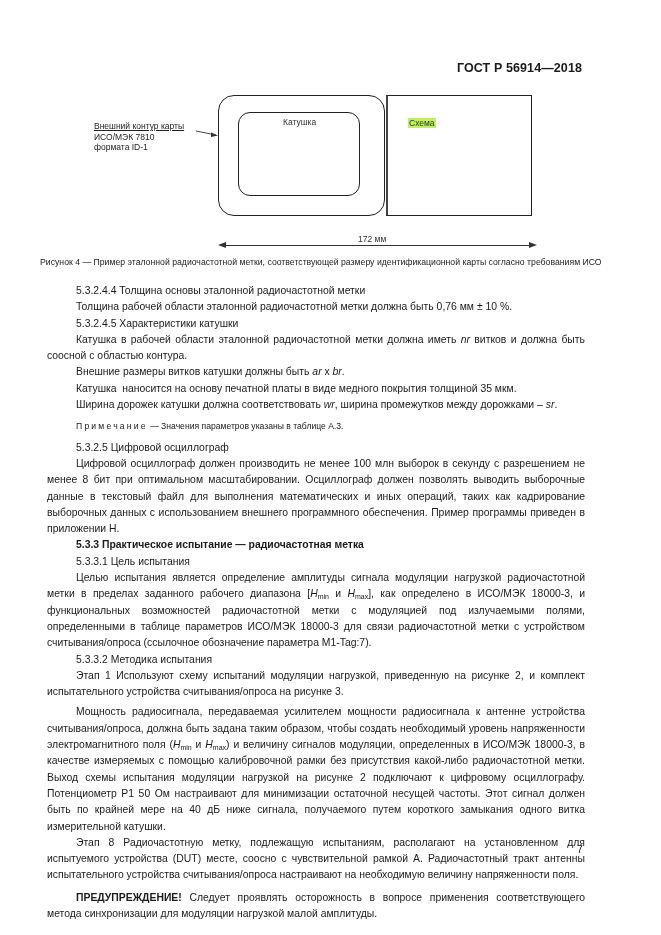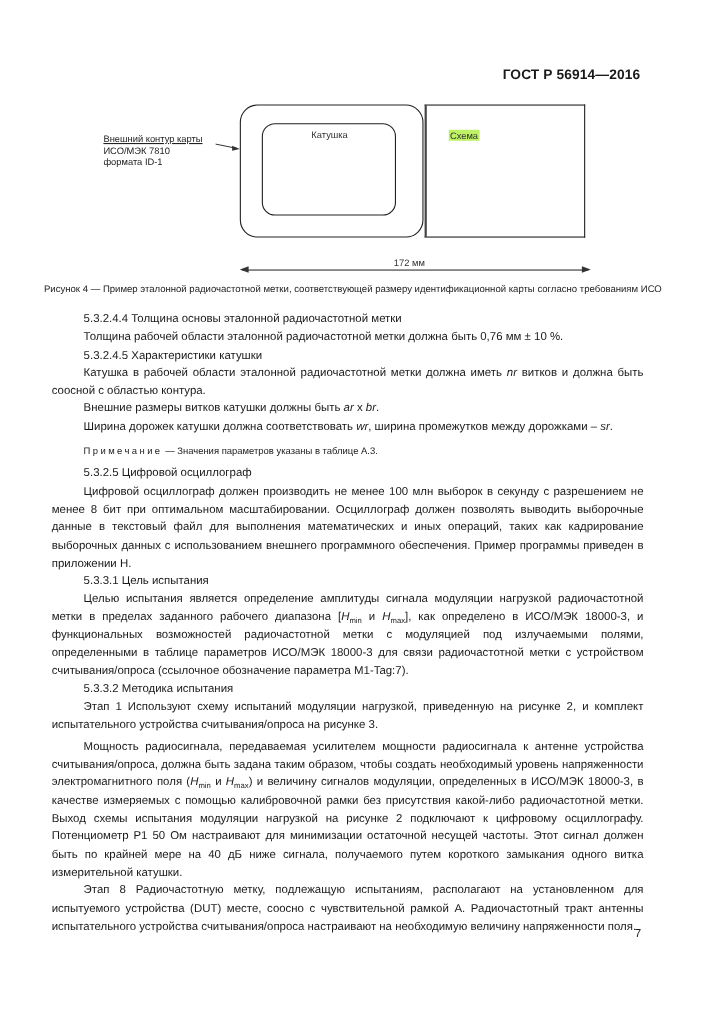--- a/index.html
+++ b/index.html
@@ -28,21 +28,21 @@
   .note { margin: 5px 0 5px 0; text-indent: 29px; font-size: 8.6px; }
   .spaced { letter-spacing: 2.2px; }
   .bold { font-weight: bold; }
   sub { font-size: 7px; vertical-align: -2px; line-height: 0; }
   i { font-style: italic; }
   .page-num { position: absolute; left: 577px; top: 843px; font-size: 10.5px; }
 </style>
 </head>
 <body>
 
-<div class="header">ГОСТ Р 56914—2016</div>
+<div class="header">ГОСТ Р 56914—2018</div>
 
 <div class="figure">
   <div class="fig-label" style="left:94px; top:121px;">
     <div style="text-decoration: underline;">Внешний контур карты</div>
     <div>ИСО/МЭК 7810</div>
     <div>формата ID-1</div>
   </div>
   <svg style="position:absolute;left:0;top:0" width="661" height="260">
     <line x1="196" y1="131" x2="216" y2="135" stroke="#333" stroke-width="0.9"></line>
     <polygon points="218,135.5 211,132.5 211,137" fill="#333"></polygon>
@@ -57,25 +57,28 @@
 </div>
 
 <div class="caption">Рисунок 4 — Пример эталонной радиочастотной метки, соответствующей размеру идентификационной карты согласно требованиям ИСО</div>
 
 <div class="body-text">
   <p class="p h">5.3.2.4.4 Толщина основы эталонной радиочастотной метки</p>
   <p class="p">Толщина рабочей области эталонной радиочастотной метки должна быть 0,76 мм ± 10 %.</p>
   <p class="p h">5.3.2.4.5 Характеристики катушки</p>
   <p class="p"><span>Катушка в рабочей области эталонной радиочастотной метки должна иметь </span><i>nr</i><span> витков и должна быть соосной с областью контура.</span></p>
   <p class="p"><span>Внешние размеры витков катушки должны быть </span><i>ar</i><span> x </span><i>br</i><span>.</span></p>
+  <p class="p" style="white-space:pre-wrap">Катушка  наносится на основу печатной платы в виде медного покрытия толщиной 35 мкм.</p>
   <p class="p"><span>Ширина дорожек катушки должна соответствовать </span><i>wr</i><span>, ширина промежутков между дорожками – </span><i>sr</i><span>.</span></p>
   <p class="p note"><span class="spaced">Примечание</span><span> — Значения параметров указаны в таблице А.3.</span></p>
   <p class="p h">5.3.2.5 Цифровой осциллограф</p>
   <p class="p">Цифровой осциллограф должен производить не менее 100 млн выборок в секунду с разрешением не менее 8 бит при оптимальном масштабировании. Осциллограф должен позволять выводить выборочные данные в текстовый файл для выполнения математических и иных операций, таких как кадрирование выборочных данных с использованием внешнего программного обеспечения. Пример программы приведен в приложении Н.</p>
+  <p class="p h bold">5.3.3 Практическое испытание — радиочастотная метка</p>
   <p class="p h">5.3.3.1 Цель испытания</p>
   <p class="p"><span>Целью испытания является определение амплитуды сигнала модуляции нагрузкой радиочастотной метки в пределах заданного рабочего диапазона [</span><i>H</i><sub>min</sub><span> и </span><i>H</i><sub>max</sub><span>], как определено в ИСО/МЭК 18000-3, и функциональных возможностей радиочастотной метки с модуляцией под излучаемыми полями, определенными в таблице параметров ИСО/МЭК 18000-3 для связи радиочастотной метки с устройством считывания/опроса (ссылочное обозначение параметра M1-Tag:7).</span></p>
   <p class="p h">5.3.3.2 Методика испытания</p>
   <p class="p">Этап 1 Используют схему испытаний модуляции нагрузкой, приведенную на рисунке 2, и комплект испытательного устройства считывания/опроса на рисунке 3.</p>
   <p class="p gap"><span>Мощность радиосигнала, передаваемая усилителем мощности радиосигнала к антенне устройства считывания/опроса, должна быть задана таким образом, чтобы создать необходимый уровень напряженности электромагнитного поля (</span><i>H</i><sub>min</sub><span> и </span><i>H</i><sub>max</sub><span>) и величину сигналов модуляции, определенных в ИСО/МЭК 18000-3, в качестве измеряемых с помощью калибровочной рамки без присутствия какой-либо радиочастотной метки. Выход схемы испытания модуляции нагрузкой на рисунке 2 подключают к цифровому осциллографу. Потенциометр P1 50 Ом настраивают для минимизации остаточной несущей частоты. Этот сигнал должен быть по крайней мере на 40 дБ ниже сигнала, получаемого путем короткого замыкания одного витка измерительной катушки.</span></p>
   <p class="p">Этап 8 Радиочастотную метку, подлежащую испытаниям, располагают на установленном для испытуемого устройства (DUT) месте, соосно с чувствительной рамкой А. Радиочастотный тракт антенны испытательного устройства считывания/опроса настраивают на необходимую величину напряженности поля.</p>
+  <p class="p gap" style="margin-top:6px"><span class="bold">ПРЕДУПРЕЖДЕНИЕ!</span><span> Следует проявлять осторожность в вопросе применения соответствующего метода синхронизации для модуляции нагрузкой малой амплитуды.</span></p>
 </div>
 
 <div class="page-num">7</div>
 
 </body></html>

